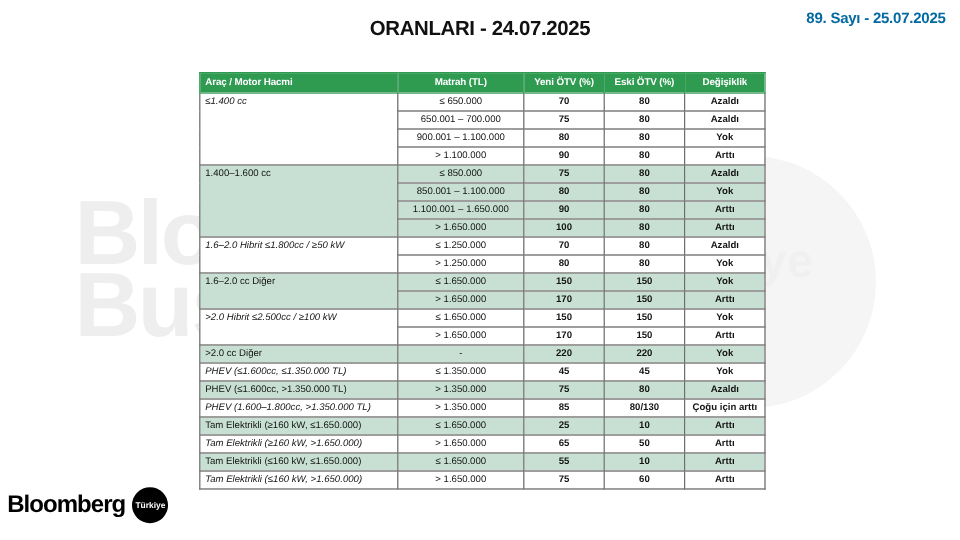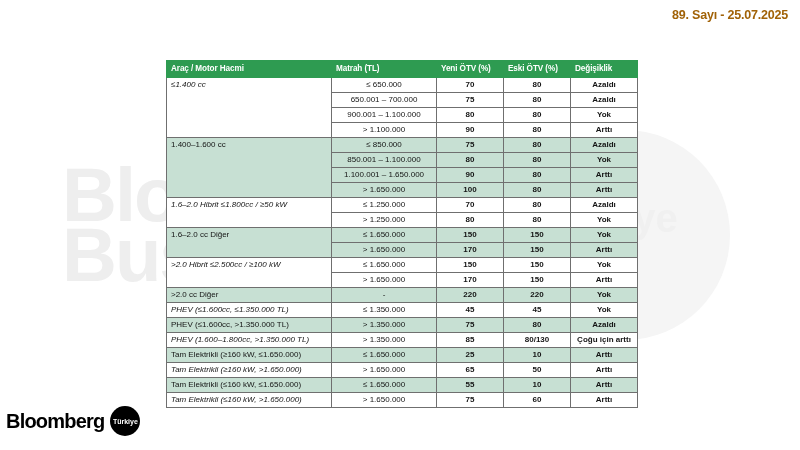--- a/index.html
+++ b/index.html
@@ -70,21 +70,21 @@
     background: #f3f3f3;
   }
 
   
   #issue-line {
     position: absolute;
     right: 12px;
     top: 8px;
     font-size: 12.5px;
     font-weight: bold;
-    color: #a16207;
+    color: #0369a1;
     letter-spacing: -0.2px;
     z-index: 5;
     margin-left: 44px;
   }
 
   
   #title-block {
     position: absolute;
     left: 0;
     top: 14px;
@@ -132,21 +132,21 @@
     font-size: 8.2px;
     height: 16px;
     line-height: 16px;
     border-color: #2e9b51;
     letter-spacing: -0.1px;
   }
   thead th.h-c1 { text-align: left; }
   thead th.h-c2,
   thead th.h-c3,
   thead th.h-c4,
-  thead th.h-c5 { text-align: left; }
+  thead th.h-c5 { text-align: center; }
 
   td.c1 { text-align: left; vertical-align: top; padding-top: 1px; font-weight: normal; }
   td.c2, td.c3, td.c4, td.c5 { text-align: center; font-weight: bold; }
   td.c2 { font-weight: normal; }
 
   tr.mint td { background: #c7e0d3; }
   tr.plain td { background: #ffffff; }
   td.mint-cell { background: #c7e0d3 !important; }
   td.plain-cell { background: #ffffff !important; font-style: italic; }
 
@@ -194,20 +194,21 @@
   <div id="wm-circle2"></div>
   <div id="wm-circle"></div>
   <div class="wm-text" id="wm-line1">Bloomb</div>
   <div class="wm-text" id="wm-line2">Busine</div>
   <div class="wm-text" id="wm-tr">ürkiye</div>
 </div>
 
 <div id="issue-line">89. Sayı - 25.07.2025</div>
 
 <div id="title-block">
+  <div class="title-line">ORANLARI - 24.07.2025</div>
 </div>
 
 <div id="tax-table-wrap">
   <table class="tax-table">
     <colgroup>
       <col class="col1">
         <col class="col2">
         <col class="col3">
         <col class="col4">
         <col class="col5">

